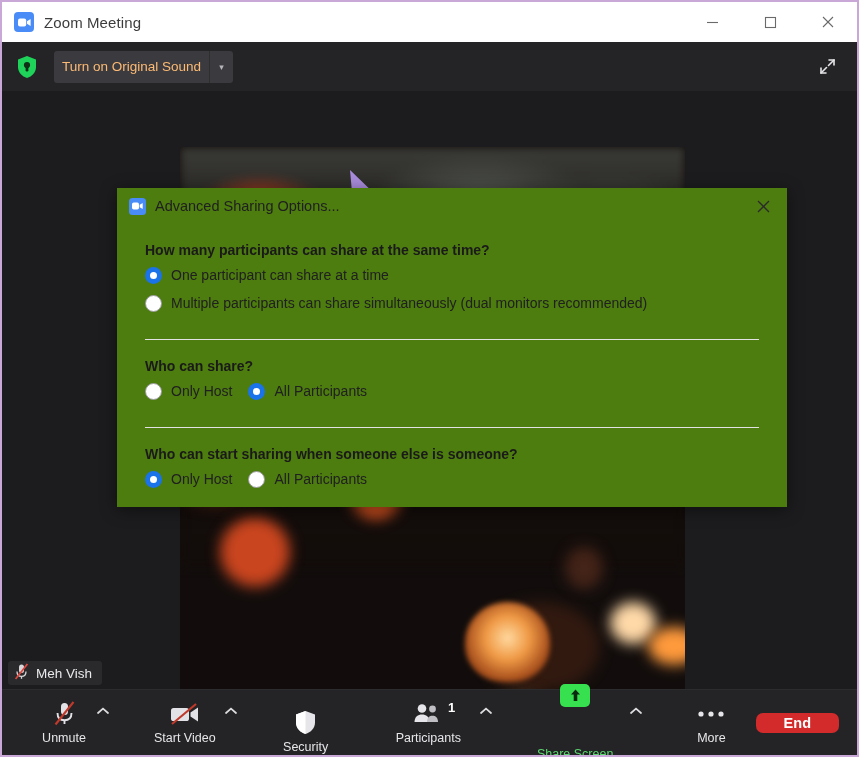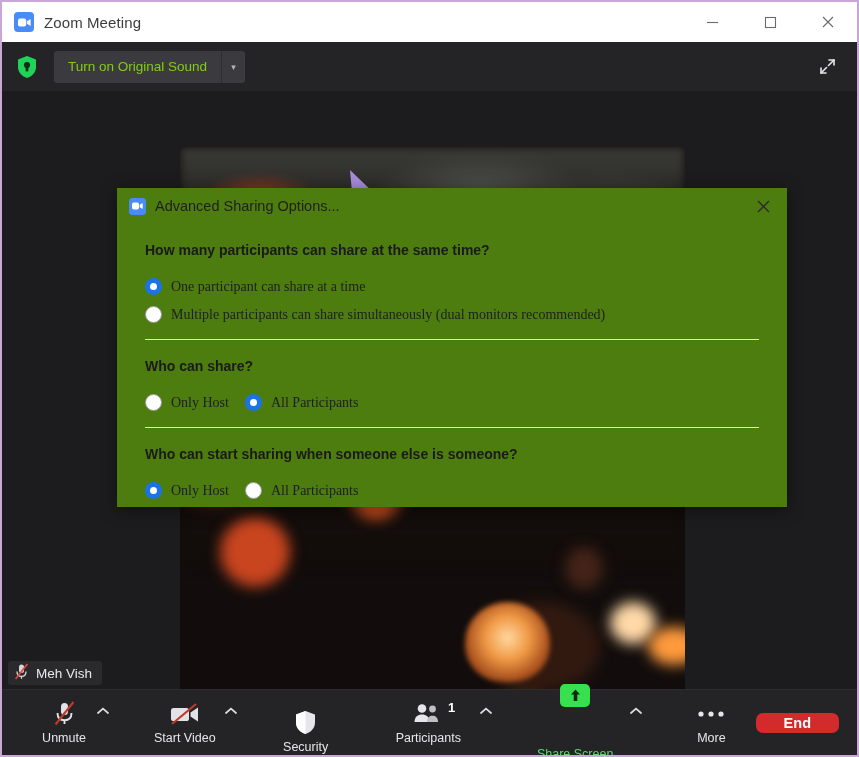--- a/index.html
+++ b/index.html
@@ -47,22 +47,22 @@
     width: 100%; height: 49px;
     background: #242426;
     display: flex; align-items: center;
   }
   .shield-wrap { margin-left: 14px; width: 22px; height: 24px; }
   .orig-sound-group {
     margin-left: 16px; display: flex; align-items: stretch;
     height: 32px;
   }
   .orig-sound-btn {
-    background: #3b3b3f; color: #84cc16;
-    font-size: 13.5px; padding: 0 14px;
+    background: #3b3b3f; color: #fdba74;
+    font-size: 13.5px; padding: 0 8px;
     display: flex; align-items: center;
     border-radius: 3px 0 0 3px;
     white-space: nowrap;
   }
   .orig-sound-caret {
     background: #3b3b3f; width: 24px;
     display: flex; align-items: center; justify-content: center;
     border-radius: 0 3px 3px 0;
     border-left: 1px solid #2e2e31;
     color: #b6b6ba; font-size: 9px;
@@ -201,21 +201,21 @@
   .modal-close {
     margin-left: auto; width: 40px; height: 34px;
     display: flex; align-items: center; justify-content: center;
     color: #2b2b2b;
   }
   .modal-body { padding: 0 28px; }
   .sec-q {
     font-size: 14px; font-weight: bold; color: #1a1a1a;
     margin-top: 18px; margin-bottom: 9px;
   }
-  .opt-row { display: flex; align-items: flex-end; gap: 9px; height: 28px; font-family: Liberation Serif, serif; }
+  .opt-row { display: flex; align-items: flex-start; gap: 9px; height: 28px; }
   .opt-row.inline { gap: 0; }
   .radio {
     width: 17px; height: 17px; border-radius: 50%;
     border: 1.6px solid #9a9a9e; background: #fff;
     flex: none;
   }
   .radio.on {
     border: none;
     background: #1a73e8;
     position: relative;

